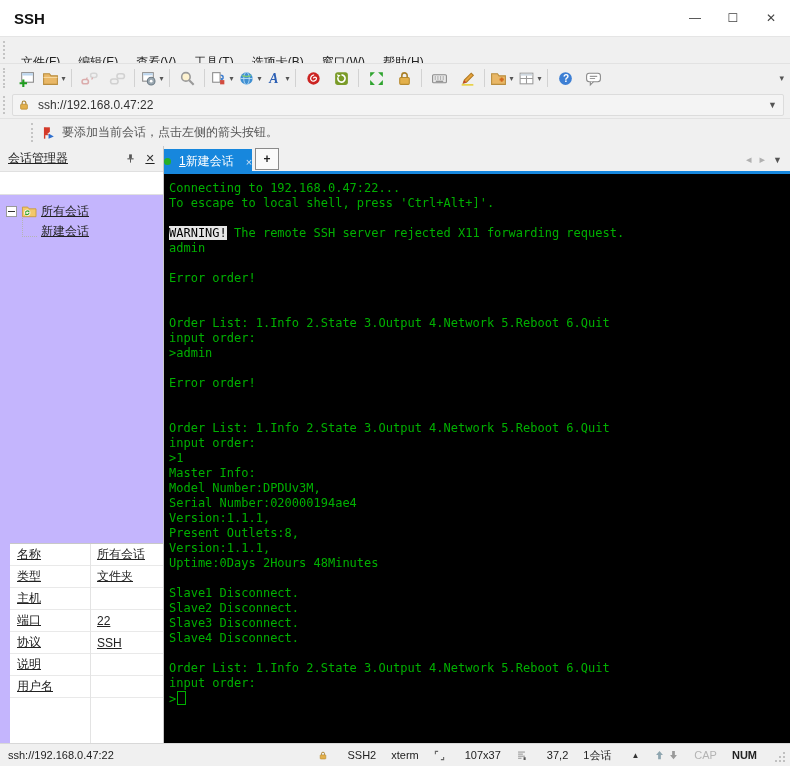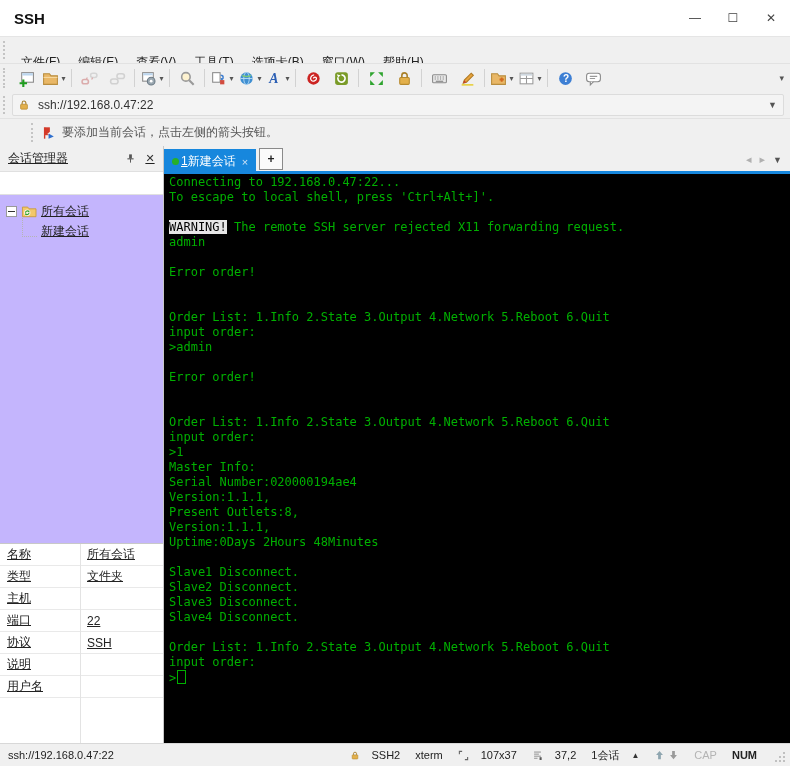--- a/index.html
+++ b/index.html
@@ -51,52 +51,52 @@
   .tree{flex:1;padding-top:6px;overflow:hidden;}
   .tree-row{display:flex;align-items:center;height:20px;white-space:nowrap;}
   .tree-expander{width:9px;height:9px;border:1px solid #9a9a9a;background:#fff;margin:0 4px 0 6px;
                  position:relative;flex:none;}
   .tree-expander::after{content:"";position:absolute;left:1px;right:1px;top:50%;border-top:1px solid #333;}
   .tree-row svg{margin-right:4px;flex:none;}
   .tree-child{margin-left:22px;position:relative;}
   .tree-connector{width:14px;height:18px;border-left:1px dotted #b5b5b5;border-bottom:1px dotted #b5b5b5;
                   margin-right:4px;margin-top:-8px;flex:none;}
   
-  .props{flex:none;height:199px;border-top:1px solid #c8c8c8;position:relative;background:#fff;}
+  .props{flex:none;height:199px;border-top:1px solid #c8c8c8;position:relative;background:#fff;margin-left:10px;}
   .props::after{content:"";position:absolute;top:0;bottom:0;left:80px;border-left:1px solid #e3e3e3;}
   .prop-row{display:flex;height:21px;align-items:center;border-bottom:1px solid #e9e9e9;}
   .prop-label{width:80px;padding-left:7px;box-sizing:border-box;color:#222;flex:none;}
   .prop-value{padding-left:7px;color:#222;}
   
   .content{flex:1;display:flex;flex-direction:column;min-width:0;}
   .tabstrip{height:28px;background:#f0f0f0;display:flex;align-items:flex-end;flex:none;position:relative;}
   .tabstrip::after{content:"";position:absolute;left:0;right:0;bottom:0;height:3px;background:var(--tab-blue);}
   .tab{height:25px;background:var(--tab-blue);color:#fff;display:flex;align-items:center;
-       padding:0 8px;gap:2px;z-index:1;}
+       padding:0 0;gap:8px;z-index:1;}
   .tab-dot{width:7px;height:7px;border-radius:50%;background:#27b027;flex:none;}
   .tab-index{text-decoration:underline;}
   .tab-close{color:#cfe3f5;font-size:11px;margin-left:4px;}
   .newtab{height:20px;width:22px;margin:0 0 4px 3px;background:#fafafa;border:1px solid #8a8a8a;
           display:flex;align-items:center;justify-content:center;font-weight:bold;color:#222;z-index:1;}
   .tab-ctrls{margin-left:auto;display:flex;align-items:center;gap:8px;margin-right:8px;margin-bottom:8px;
              color:#b0b0b0;font-size:11px;}
   .tab-ctrls .caret{color:#555;font-size:9px;}
   
-  .terminal{flex:1;background:var(--term-bg);overflow:hidden;padding:1px 0 0 5px;cursor:text;}
+  .terminal{flex:1;background:var(--term-bg);overflow:hidden;padding:7px 0 0 5px;cursor:text;}
   .term-line{font-family:"DejaVu Sans Mono","Liberation Mono",monospace;font-size:12px;line-height:15px;
              height:15px;white-space:pre;color:var(--term-fg);}
   .term-line .inverse{background:#e6e6e6;color:#000;}
   .cursor{display:inline-block;width:7px;height:12px;border:1px solid var(--term-fg);
           vertical-align:-2px;margin-left:1px;}
   
   .statusbar{height:22px;background:#f0f0f0;border-top:1px solid #d8d8d8;display:flex;align-items:center;
              flex:none;font-size:11px;color:#222;}
   .sb-left{margin-left:8px;}
   .sb-right{margin-left:auto;display:flex;align-items:center;gap:15px;margin-right:4px;}
-  .sb-item{display:flex;align-items:center;gap:12px;}
+  .sb-item{display:flex;align-items:center;gap:20px;}
   .sb-cap{color:#b4b4b4;}
   .sb-caret{font-size:8px;color:#333;}
   .sb-arrows{display:flex;gap:3px;}
   .grip{width:12px;height:12px;align-self:flex-end;margin-left:2px;}
 </style>
 </head>
 <body>
 
 <div class="window" style="--tab-blue: #1787dd; --term-bg: #000000; --term-fg: #00b000;">
 
@@ -445,20 +445,21 @@
           <div class="term-line">input order:</div>
           <div class="term-line">&gt;admin</div>
           <div class="term-line">&nbsp;</div>
           <div class="term-line">Error order!</div>
           <div class="term-line">&nbsp;</div>
           <div class="term-line">&nbsp;</div>
           <div class="term-line">Order List: 1.Info 2.State 3.Output 4.Network 5.Reboot 6.Quit</div>
           <div class="term-line">input order:</div>
           <div class="term-line">&gt;1</div>
           <div class="term-line">Master Info:</div>
+          <div class="term-line">Model Number:DPDUv3M,</div>
           <div class="term-line">Serial Number:020000194ae4</div>
           <div class="term-line">Version:1.1.1,</div>
           <div class="term-line">Present Outlets:8,</div>
           <div class="term-line">Version:1.1.1,</div>
           <div class="term-line">Uptime:0Days 2Hours 48Minutes</div>
           <div class="term-line">&nbsp;</div>
           <div class="term-line">Slave1 Disconnect.</div>
           <div class="term-line">Slave2 Disconnect.</div>
           <div class="term-line">Slave3 Disconnect.</div>
           <div class="term-line">Slave4 Disconnect.</div>

